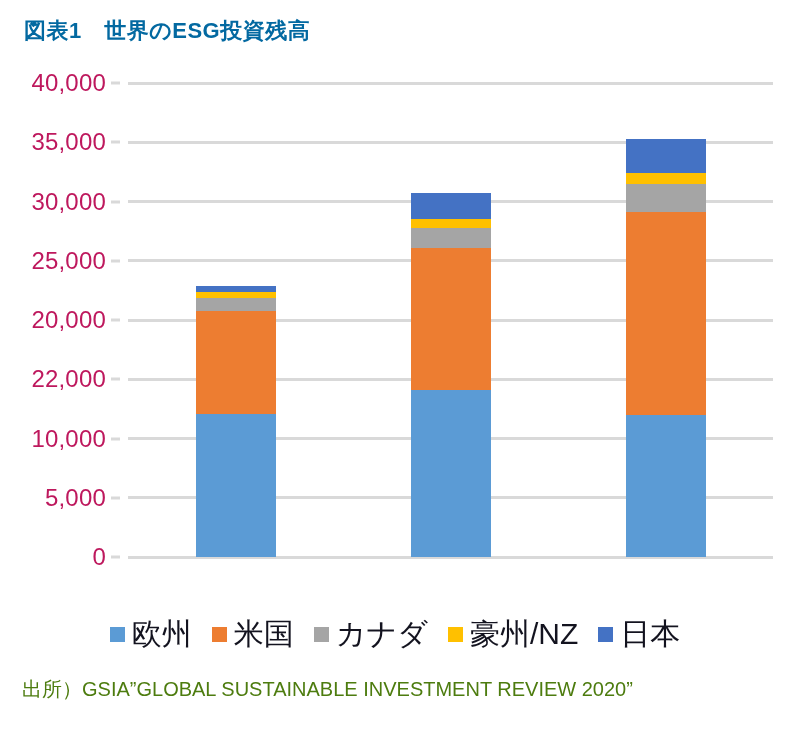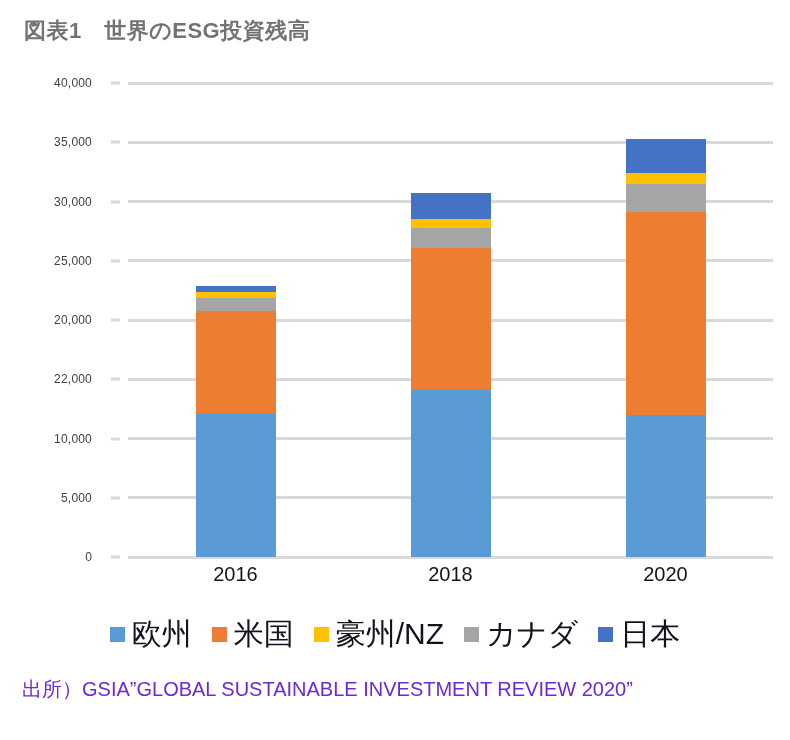--- a/index.html
+++ b/index.html
@@ -24,21 +24,21 @@
   }
 
   
   #chart-title {
     position: absolute;
     left: 24px;
     top: 16px;
     font-size: 22px;
     font-weight: 700;
     letter-spacing: 0.5px;
-    color: #737373;
+    color: #0369a1;
     white-space: pre;
   }
 
   
   #plot-area {
     position: absolute;
     left: 128px;
     top: 83px;
     width: 645px;
     height: 474px;
@@ -59,24 +59,24 @@
   
   #y-axis-labels {
     position: absolute;
     left: 24px;
     top: 83px;
     width: 96px;
     height: 474px;
   }
   .y-tick-label {
     position: absolute;
-    right: 28px;
+    right: 14px;
     transform: translateY(-50%);
-    font-size: 12px;
-    color: #404040;
+    font-size: 24px;
+    color: #be185d;
     white-space: nowrap;
     letter-spacing: 0.2px;
   }
   .y-tick-mark {
     position: absolute;
     right: 0;
     width: 9px;
     height: 3px;
     background: #d9d9d9;
     transform: translateY(-50%);
@@ -137,21 +137,21 @@
     white-space: nowrap;
     letter-spacing: 0px;
   }
 
   
   #source-note {
     position: absolute;
     left: 22px;
     top: 676px;
     font-size: 20px;
-    color: #6d28d9;
+    color: #4d7c0f;
     white-space: nowrap;
     letter-spacing: 0px;
   }
 </style>
 </head>
 <body>
 
 <div id="figure">
 
   <div id="chart-title">図表1　世界のESG投資残高</div>
@@ -203,44 +203,39 @@
       </div>
       <div class="bar-group" style="left: 497.5px; width: 80px; height: 474px;">
         <div class="bar-segment" style="background: rgb(91, 155, 213); bottom: 0px; height: 142.437px;"></div>
         <div class="bar-segment" style="background: rgb(237, 125, 49); bottom: 142.437px; height: 202.398px;"></div>
         <div class="bar-segment" style="background: rgb(165, 165, 165); bottom: 344.835px; height: 28.677px;"></div>
         <div class="bar-segment" style="background: rgb(255, 192, 0); bottom: 373.512px; height: 10.7361px;"></div>
         <div class="bar-segment" style="background: rgb(68, 114, 196); bottom: 384.248px; height: 34.0095px;"></div>
       </div>
     </div>
 
-  <div id="x-axis-labels">
-      <div class="x-tick-label" style="left: 107.5px;">2016</div>
-      <div class="x-tick-label" style="left: 322.5px;">2018</div>
-      <div class="x-tick-label" style="left: 537.5px;">2020</div>
-    </div>
 
   <div id="legend">
       <div class="legend-item">
         <span class="legend-swatch" style="background: rgb(91, 155, 213);"></span>
         <span class="legend-label">欧州</span>
       </div>
       <div class="legend-item">
         <span class="legend-swatch" style="background: rgb(237, 125, 49);"></span>
         <span class="legend-label">米国</span>
       </div>
       <div class="legend-item">
+        <span class="legend-swatch" style="background: rgb(165, 165, 165);"></span>
+        <span class="legend-label">カナダ</span>
+      </div>
+      <div class="legend-item">
         <span class="legend-swatch" style="background: rgb(255, 192, 0);"></span>
         <span class="legend-label">豪州/NZ</span>
       </div>
       <div class="legend-item">
-        <span class="legend-swatch" style="background: rgb(165, 165, 165);"></span>
-        <span class="legend-label">カナダ</span>
-      </div>
-      <div class="legend-item">
         <span class="legend-swatch" style="background: rgb(68, 114, 196);"></span>
         <span class="legend-label">日本</span>
       </div>
     </div>
 
   <div id="source-note">出所）GSIA”GLOBAL SUSTAINABLE INVESTMENT REVIEW 2020”</div>
 
 </div>
 
 </body></html>

